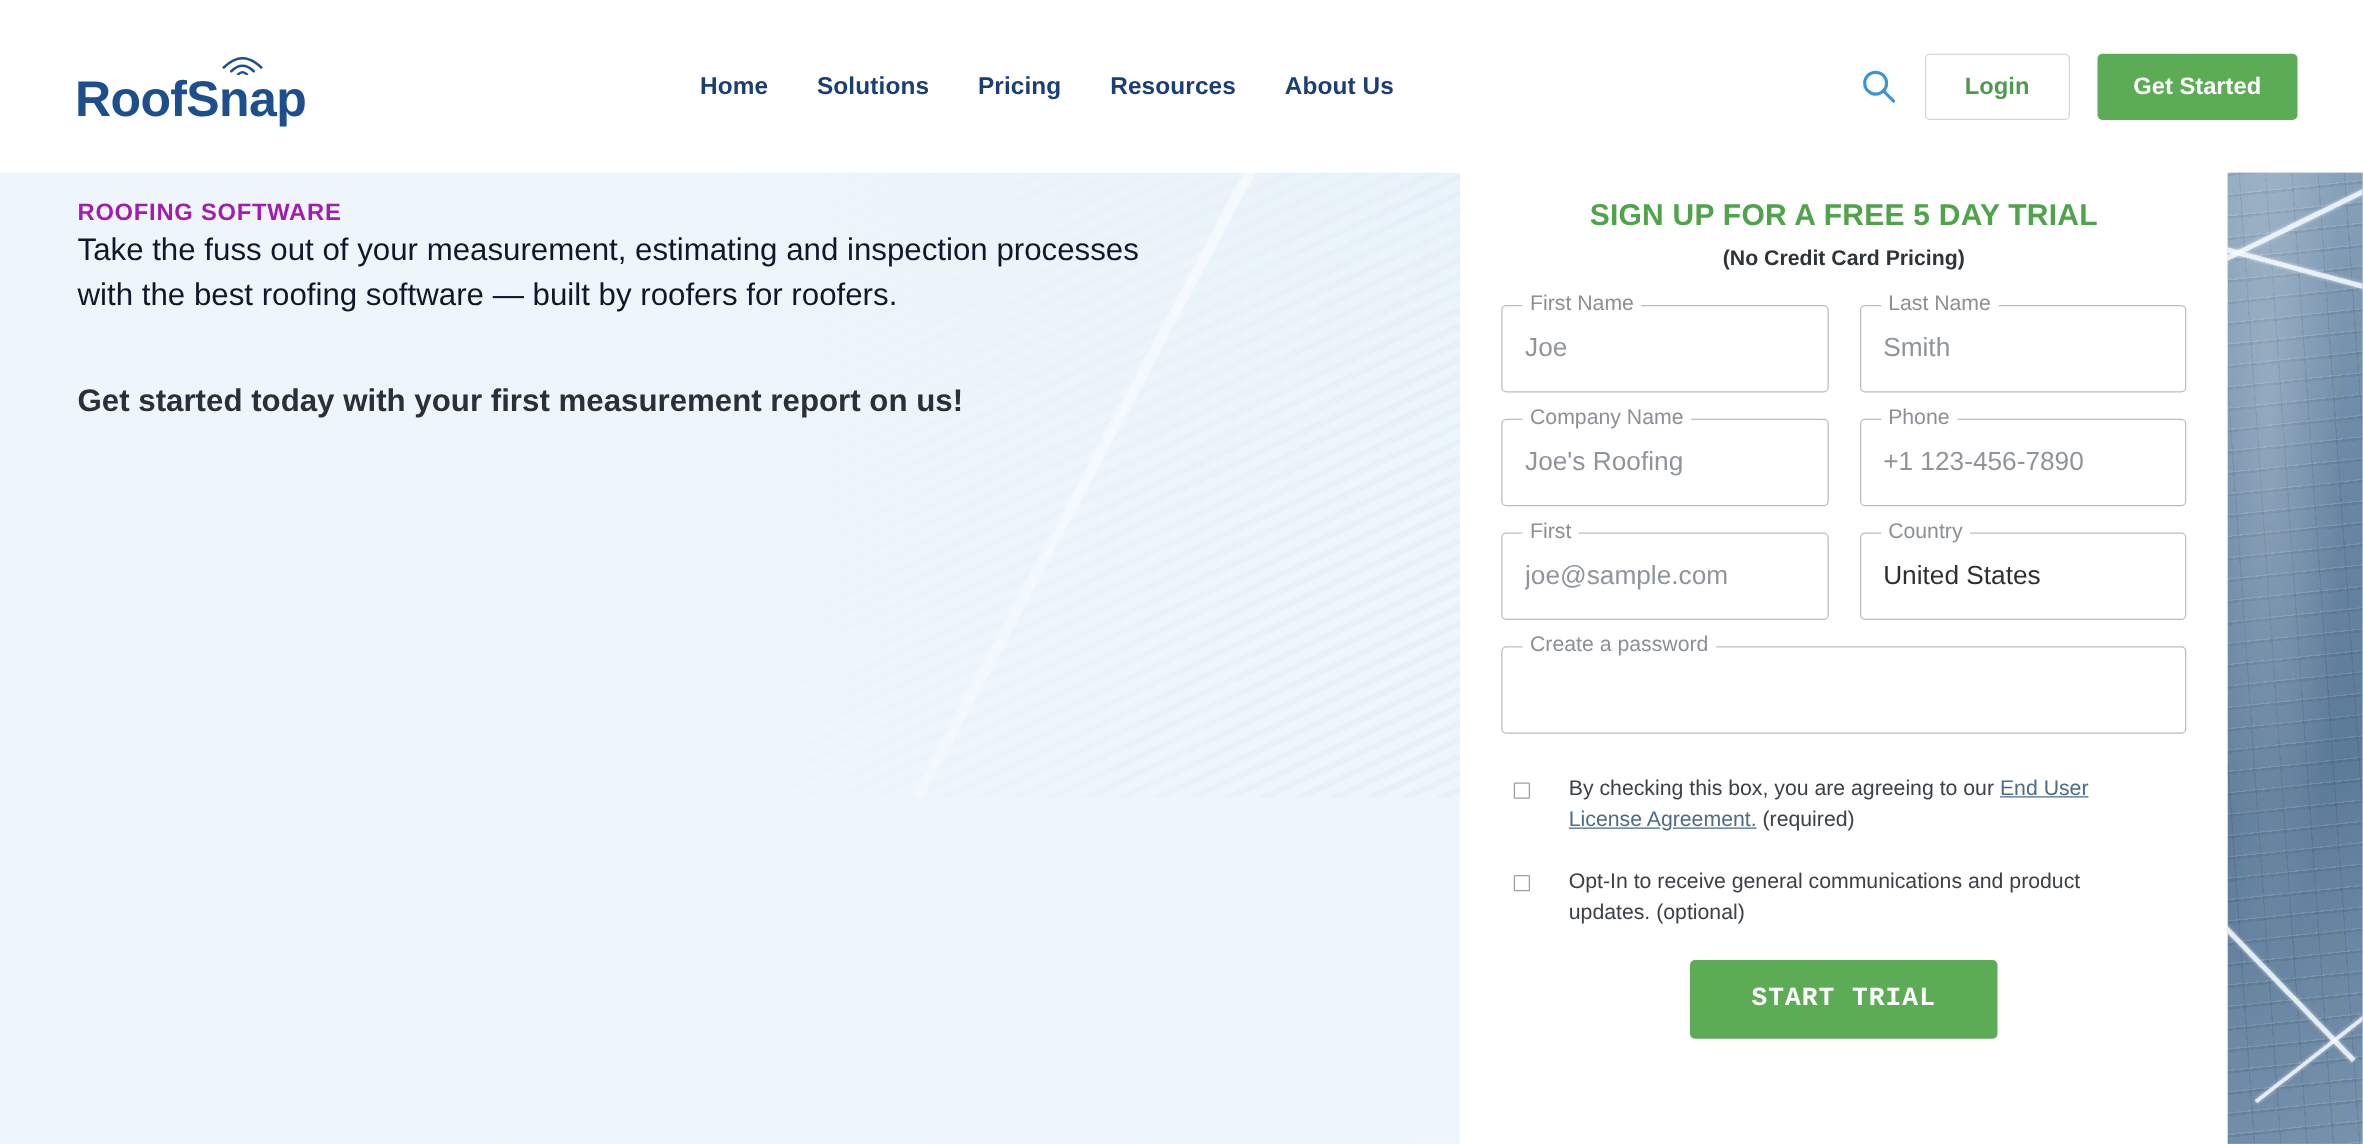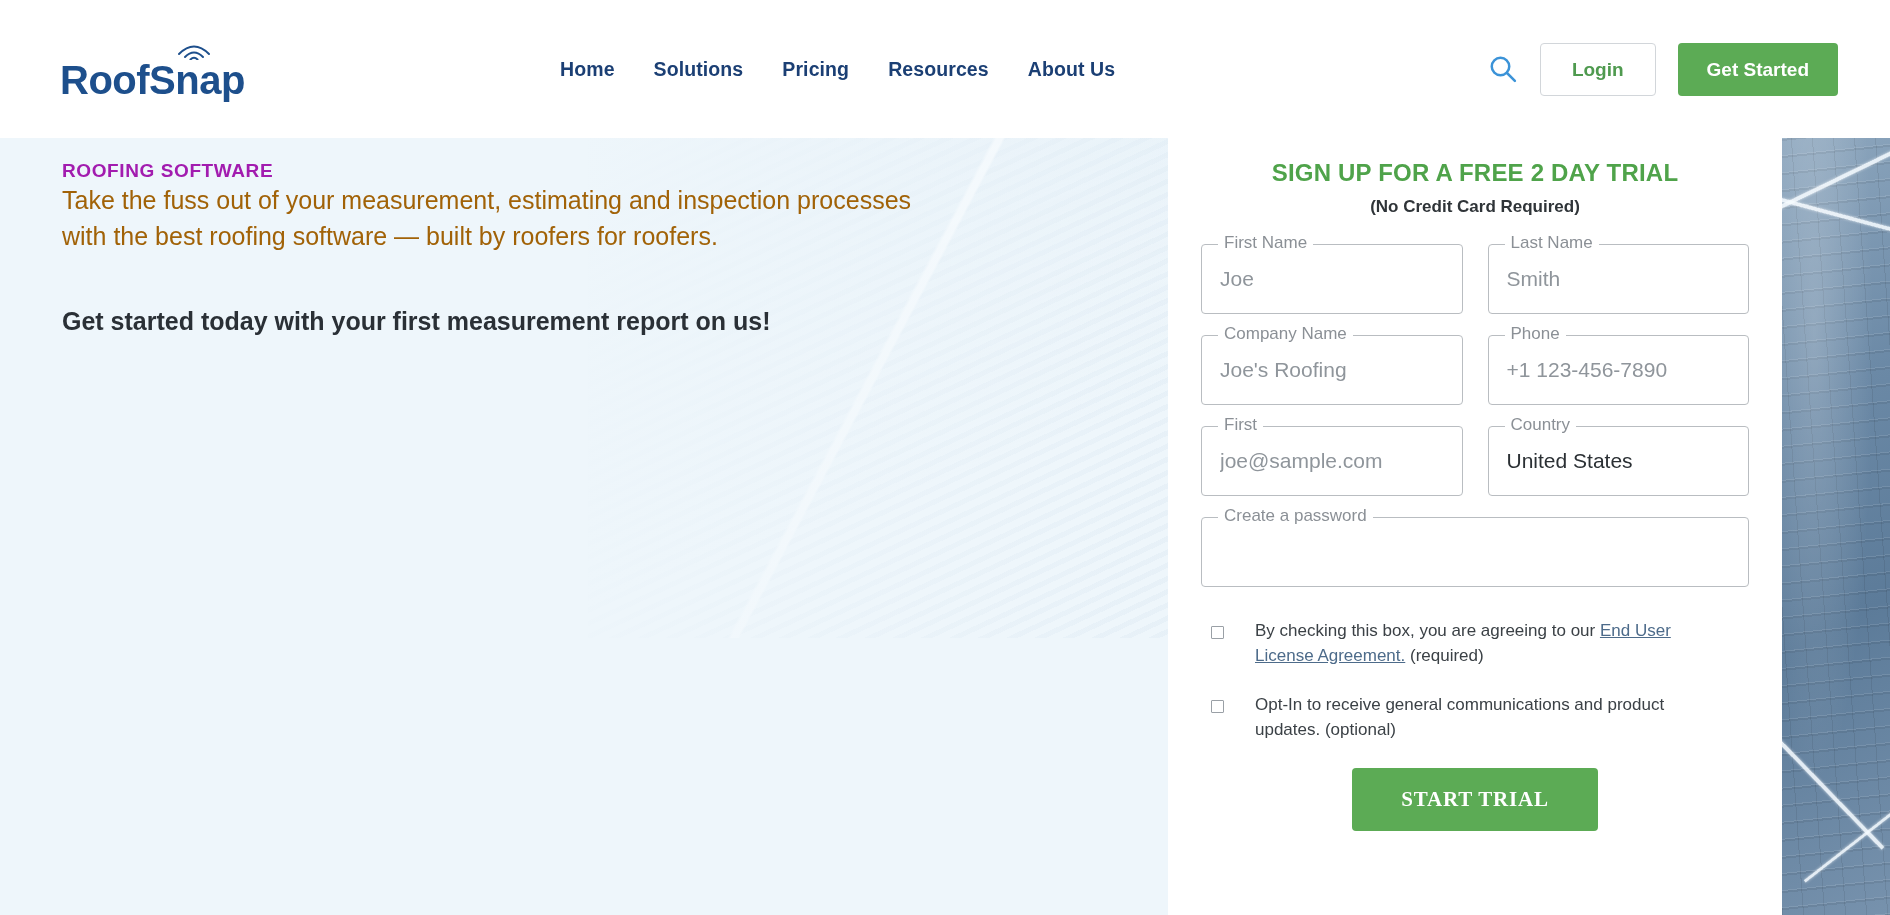--- a/index.html
+++ b/index.html
@@ -147,21 +147,21 @@
     font-weight: bold;
     line-height: 1.155;
     color: #343a40;
     letter-spacing: -0.4px;
     margin-bottom: 44px;
     max-width: 830px;
   }
   .hero-p {
     font-size: 25px;
     line-height: 1.45;
-    color: #a16207;
+    color: #0f172a;
     max-width: 860px;
     margin-bottom: 52px;
   }
   .hero-cta {
     font-size: 25px;
     font-weight: bold;
     color: #2a3036;
   }
 
   
@@ -299,21 +299,21 @@
   .trial-wrap {
     margin-top: 18px;
     display: flex;
     justify-content: center;
   }
   .btn-trial {
     background: #5cab55;
     color: #ffffff;
     border: none;
     border-radius: 4px;
-    font-family: Liberation Serif, serif;
+    font-family: Liberation Mono, monospace;
     font-size: 21px;
     font-weight: bold;
     letter-spacing: 0.8px;
     padding: 21px 49px;
     cursor: pointer;
     line-height: 1;
   }
 </style>
 </head>
 <body>
@@ -361,22 +361,22 @@
   <div class="shingles"></div>
   <div class="mline ml1"></div>
   <div class="mline ml2"></div>
   <div class="mline ml3"></div>
   <div class="mline ml4"></div>
   <div class="glint"></div>
 </div>
 
 <section class="form-panel">
 
-  <div class="form-title">SIGN UP FOR A FREE 2 DAY TRIAL</div>
-  <div class="form-sub">(No Credit Card Required)</div>
+  <div class="form-title">SIGN UP FOR A FREE 5 DAY TRIAL</div>
+  <div class="form-sub">(No Credit Card Pricing)</div>
 
   <div class="field-grid">
 
     <div class="field">
       <span class="field-label">First Name</span>
       <input class="field-input" type="text" placeholder="Joe" style="">
     </div>
 
     <div class="field">
       <span class="field-label">Last Name</span>

